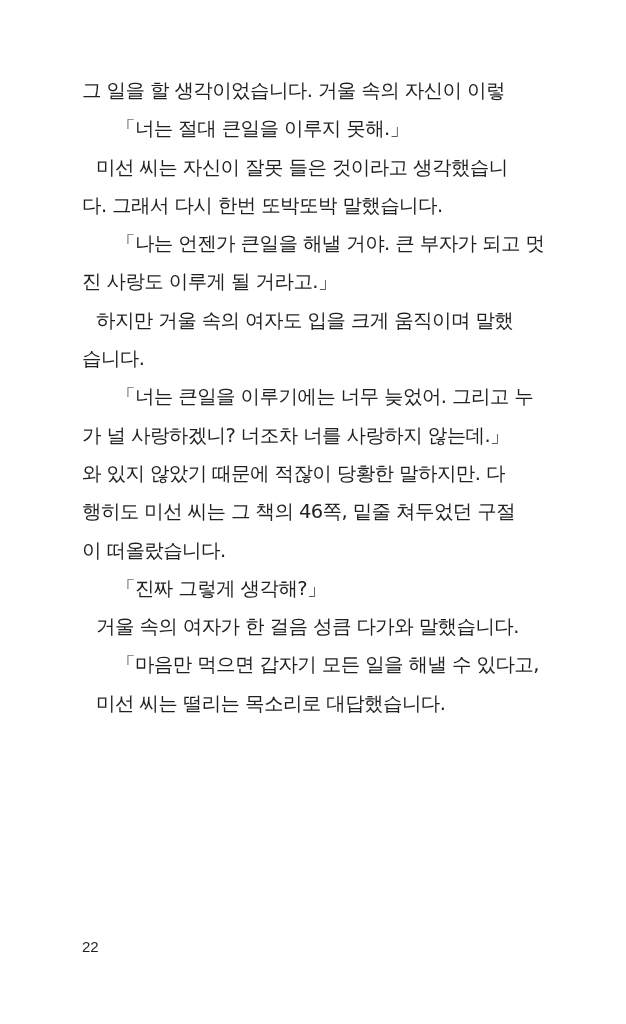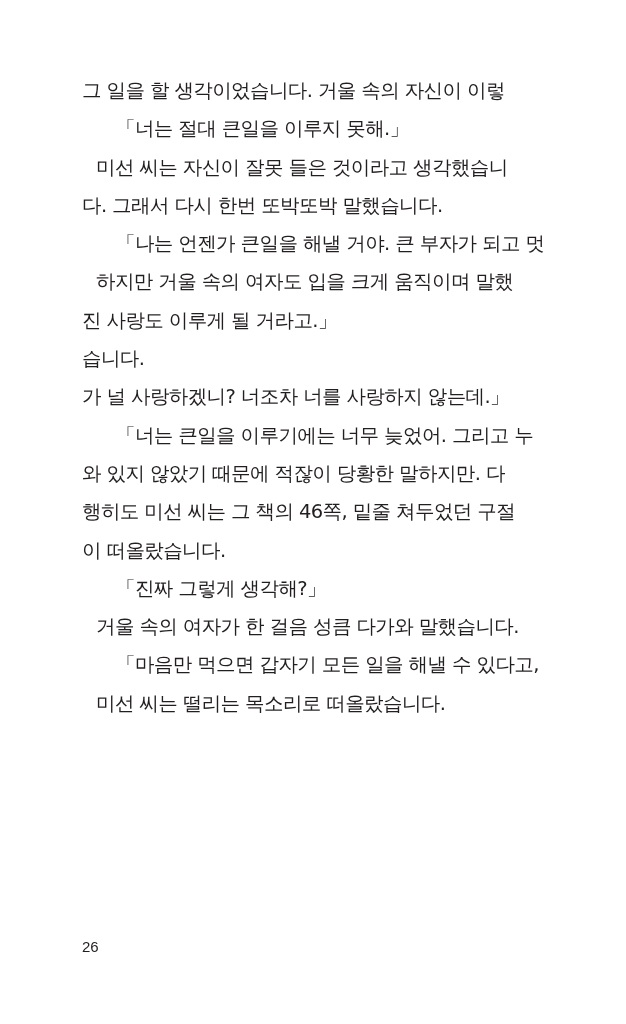--- a/index.html
+++ b/index.html
@@ -60,27 +60,27 @@
 </head>
 <body>
 
 <div class="page">
   <div class="text-block">
     <div class="line">그 일을 할 생각이었습니다. 거울 속의 자신이 이렇</div>
     <div class="line quote last">「너는 절대 큰일을 이루지 못해.」</div>
     <div class="line indent">미선 씨는 자신이 잘못 들은 것이라고 생각했습니</div>
     <div class="line last">다. 그래서 다시 한번 또박또박 말했습니다.</div>
     <div class="line quote">「나는 언젠가 큰일을 해낼 거야. 큰 부자가 되고 멋</div>
+    <div class="line last">진 사랑도 이루게 될 거라고.」</div>
     <div class="line indent">하지만 거울 속의 여자도 입을 크게 움직이며 말했</div>
-    <div class="line last">진 사랑도 이루게 될 거라고.」</div>
     <div class="line last">습니다.</div>
+    <div class="line quote">「너는 큰일을 이루기에는 너무 늦었어. 그리고 누</div>
     <div class="line last">가 널 사랑하겠니? 너조차 너를 사랑하지 않는데.」</div>
-    <div class="line quote">「너는 큰일을 이루기에는 너무 늦었어. 그리고 누</div>
     <div class="line">와 있지 않았기 때문에 적잖이 당황한 말하지만. 다</div>
     <div class="line">행히도 미선 씨는 그 책의 46쪽, 밑줄 쳐두었던 구절</div>
     <div class="line last">이 떠올랐습니다.</div>
     <div class="line quote last">「진짜 그렇게 생각해?」</div>
     <div class="line indent last">거울 속의 여자가 한 걸음 성큼 다가와 말했습니다.</div>
     <div class="line quote">「마음만 먹으면 갑자기 모든 일을 해낼 수 있다고,</div>
-    <div class="line indent last">미선 씨는 떨리는 목소리로 떠올랐습니다.</div>
+    <div class="line indent last">미선 씨는 떨리는 목소리로 대답했습니다.</div>
   </div>
-  <div class="page-number">26</div>
+  <div class="page-number">22</div>
 </div>
 
 </body></html>

